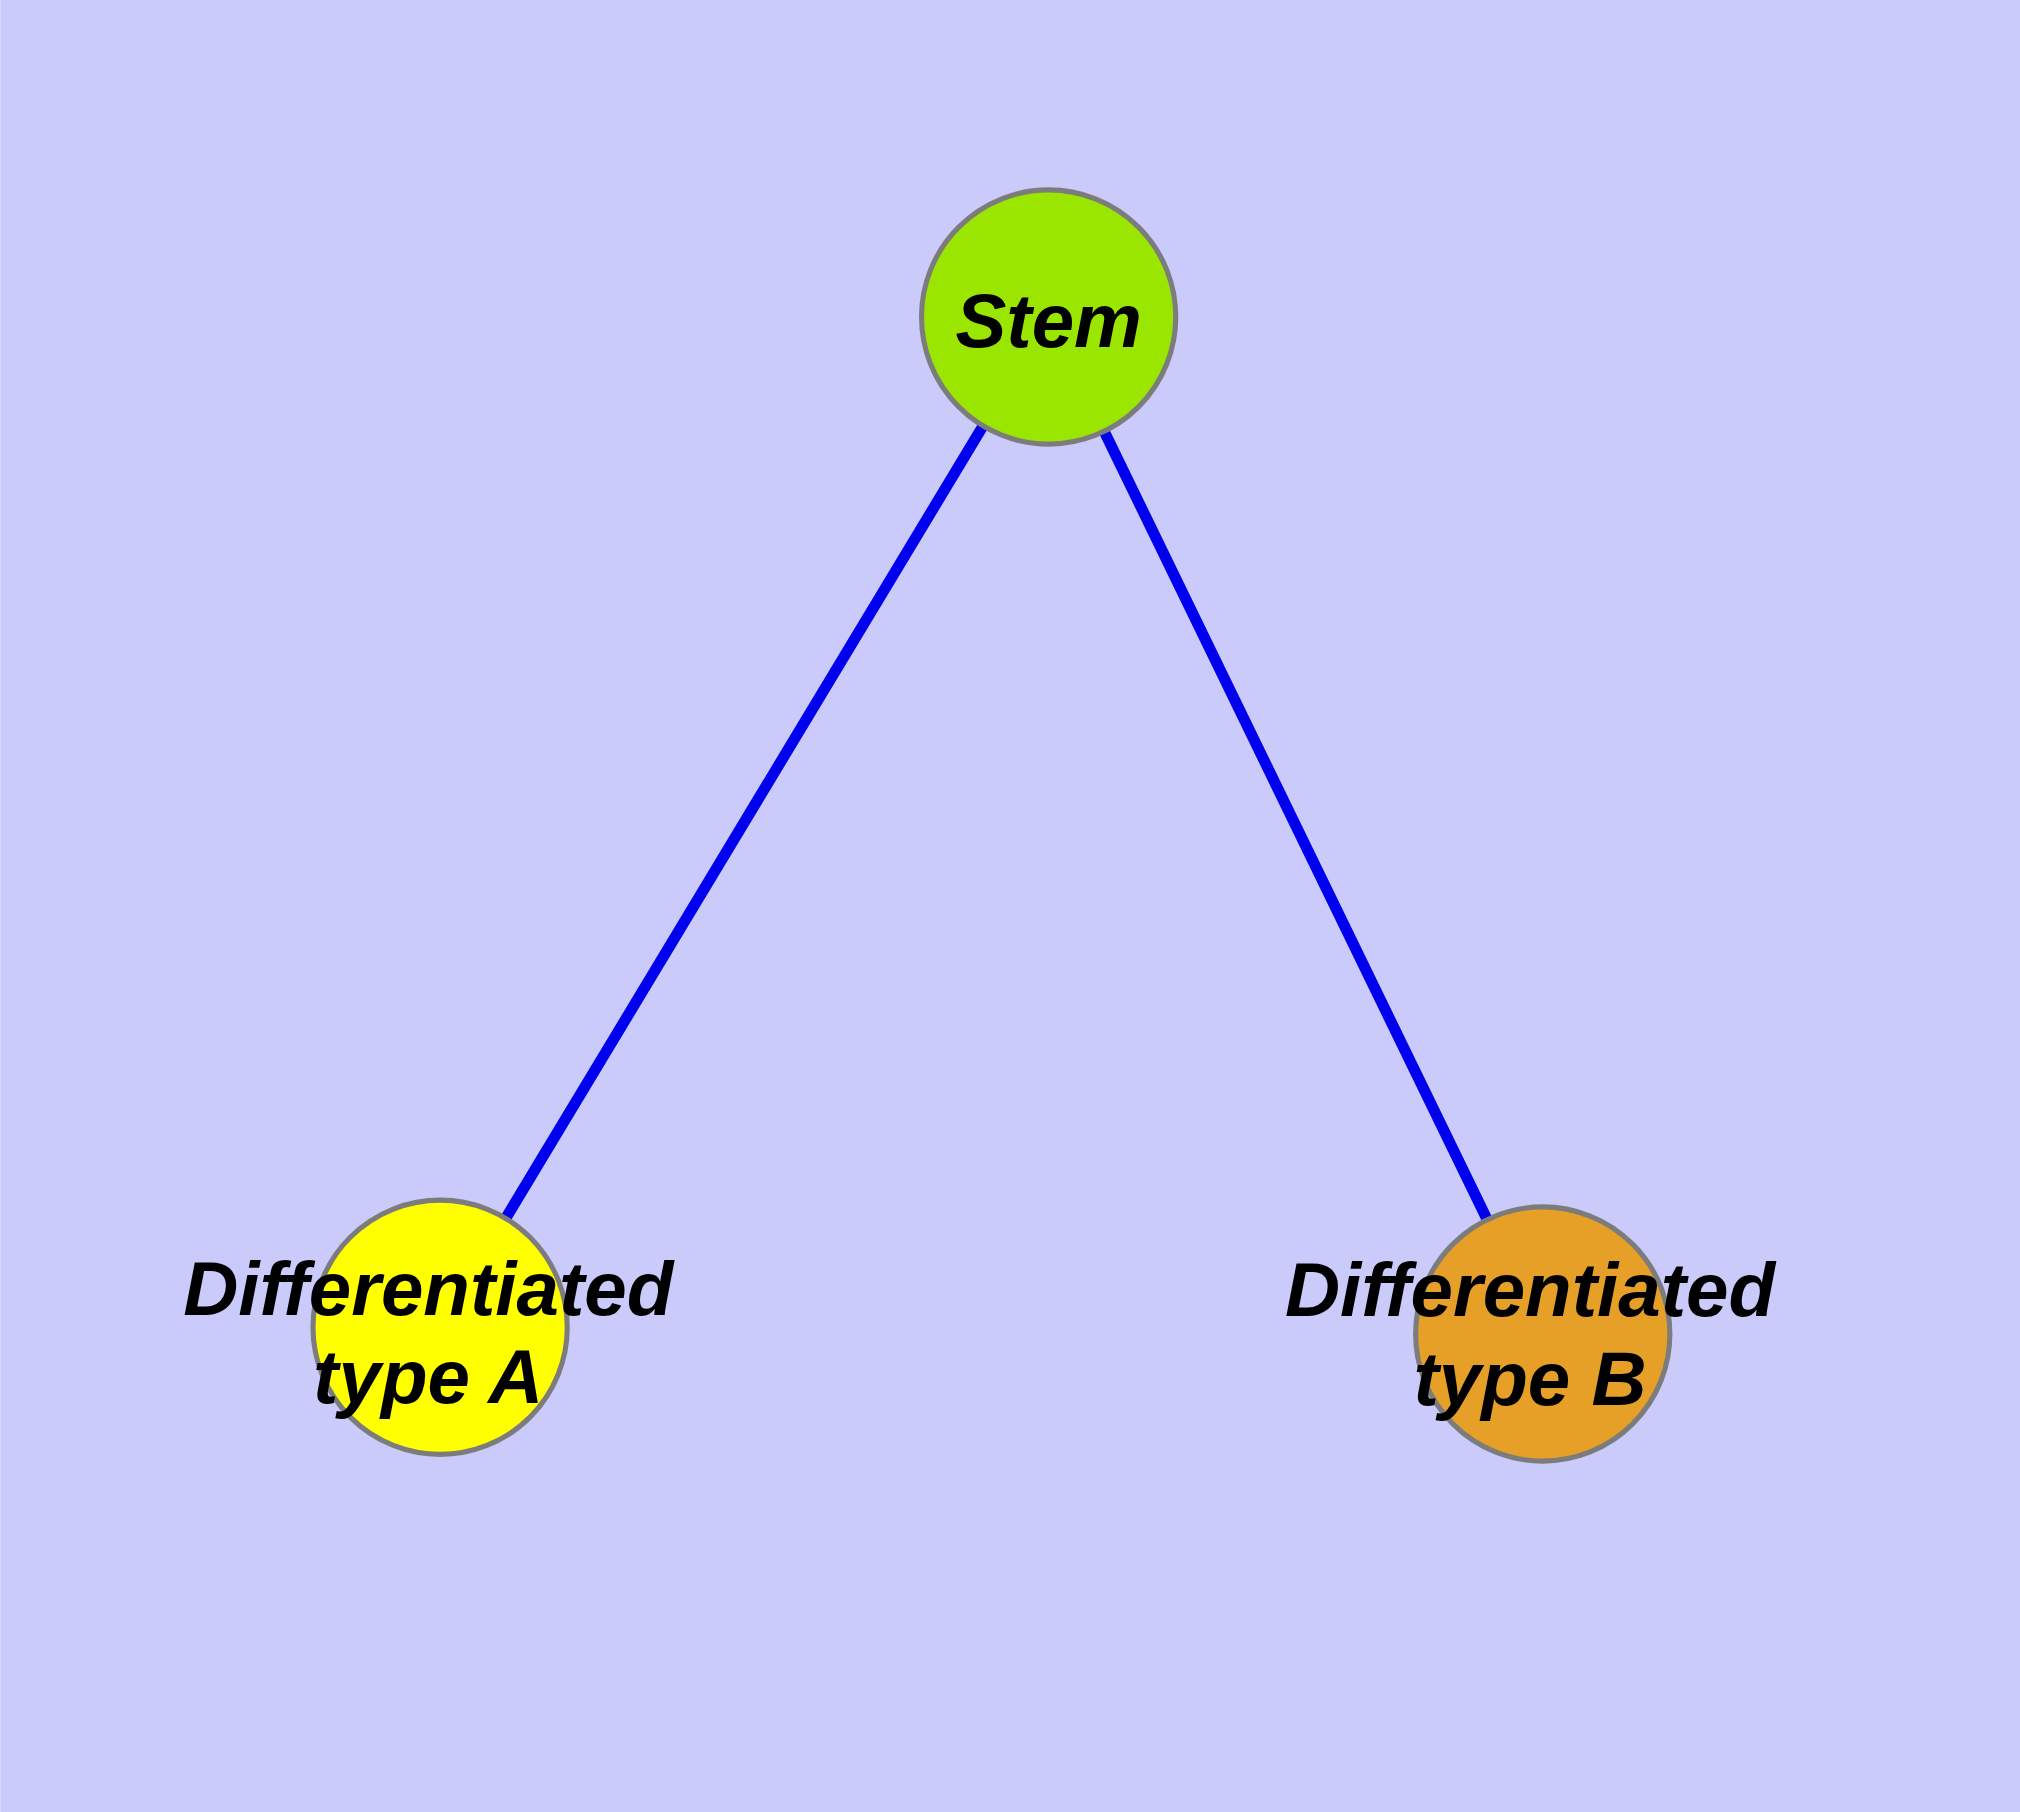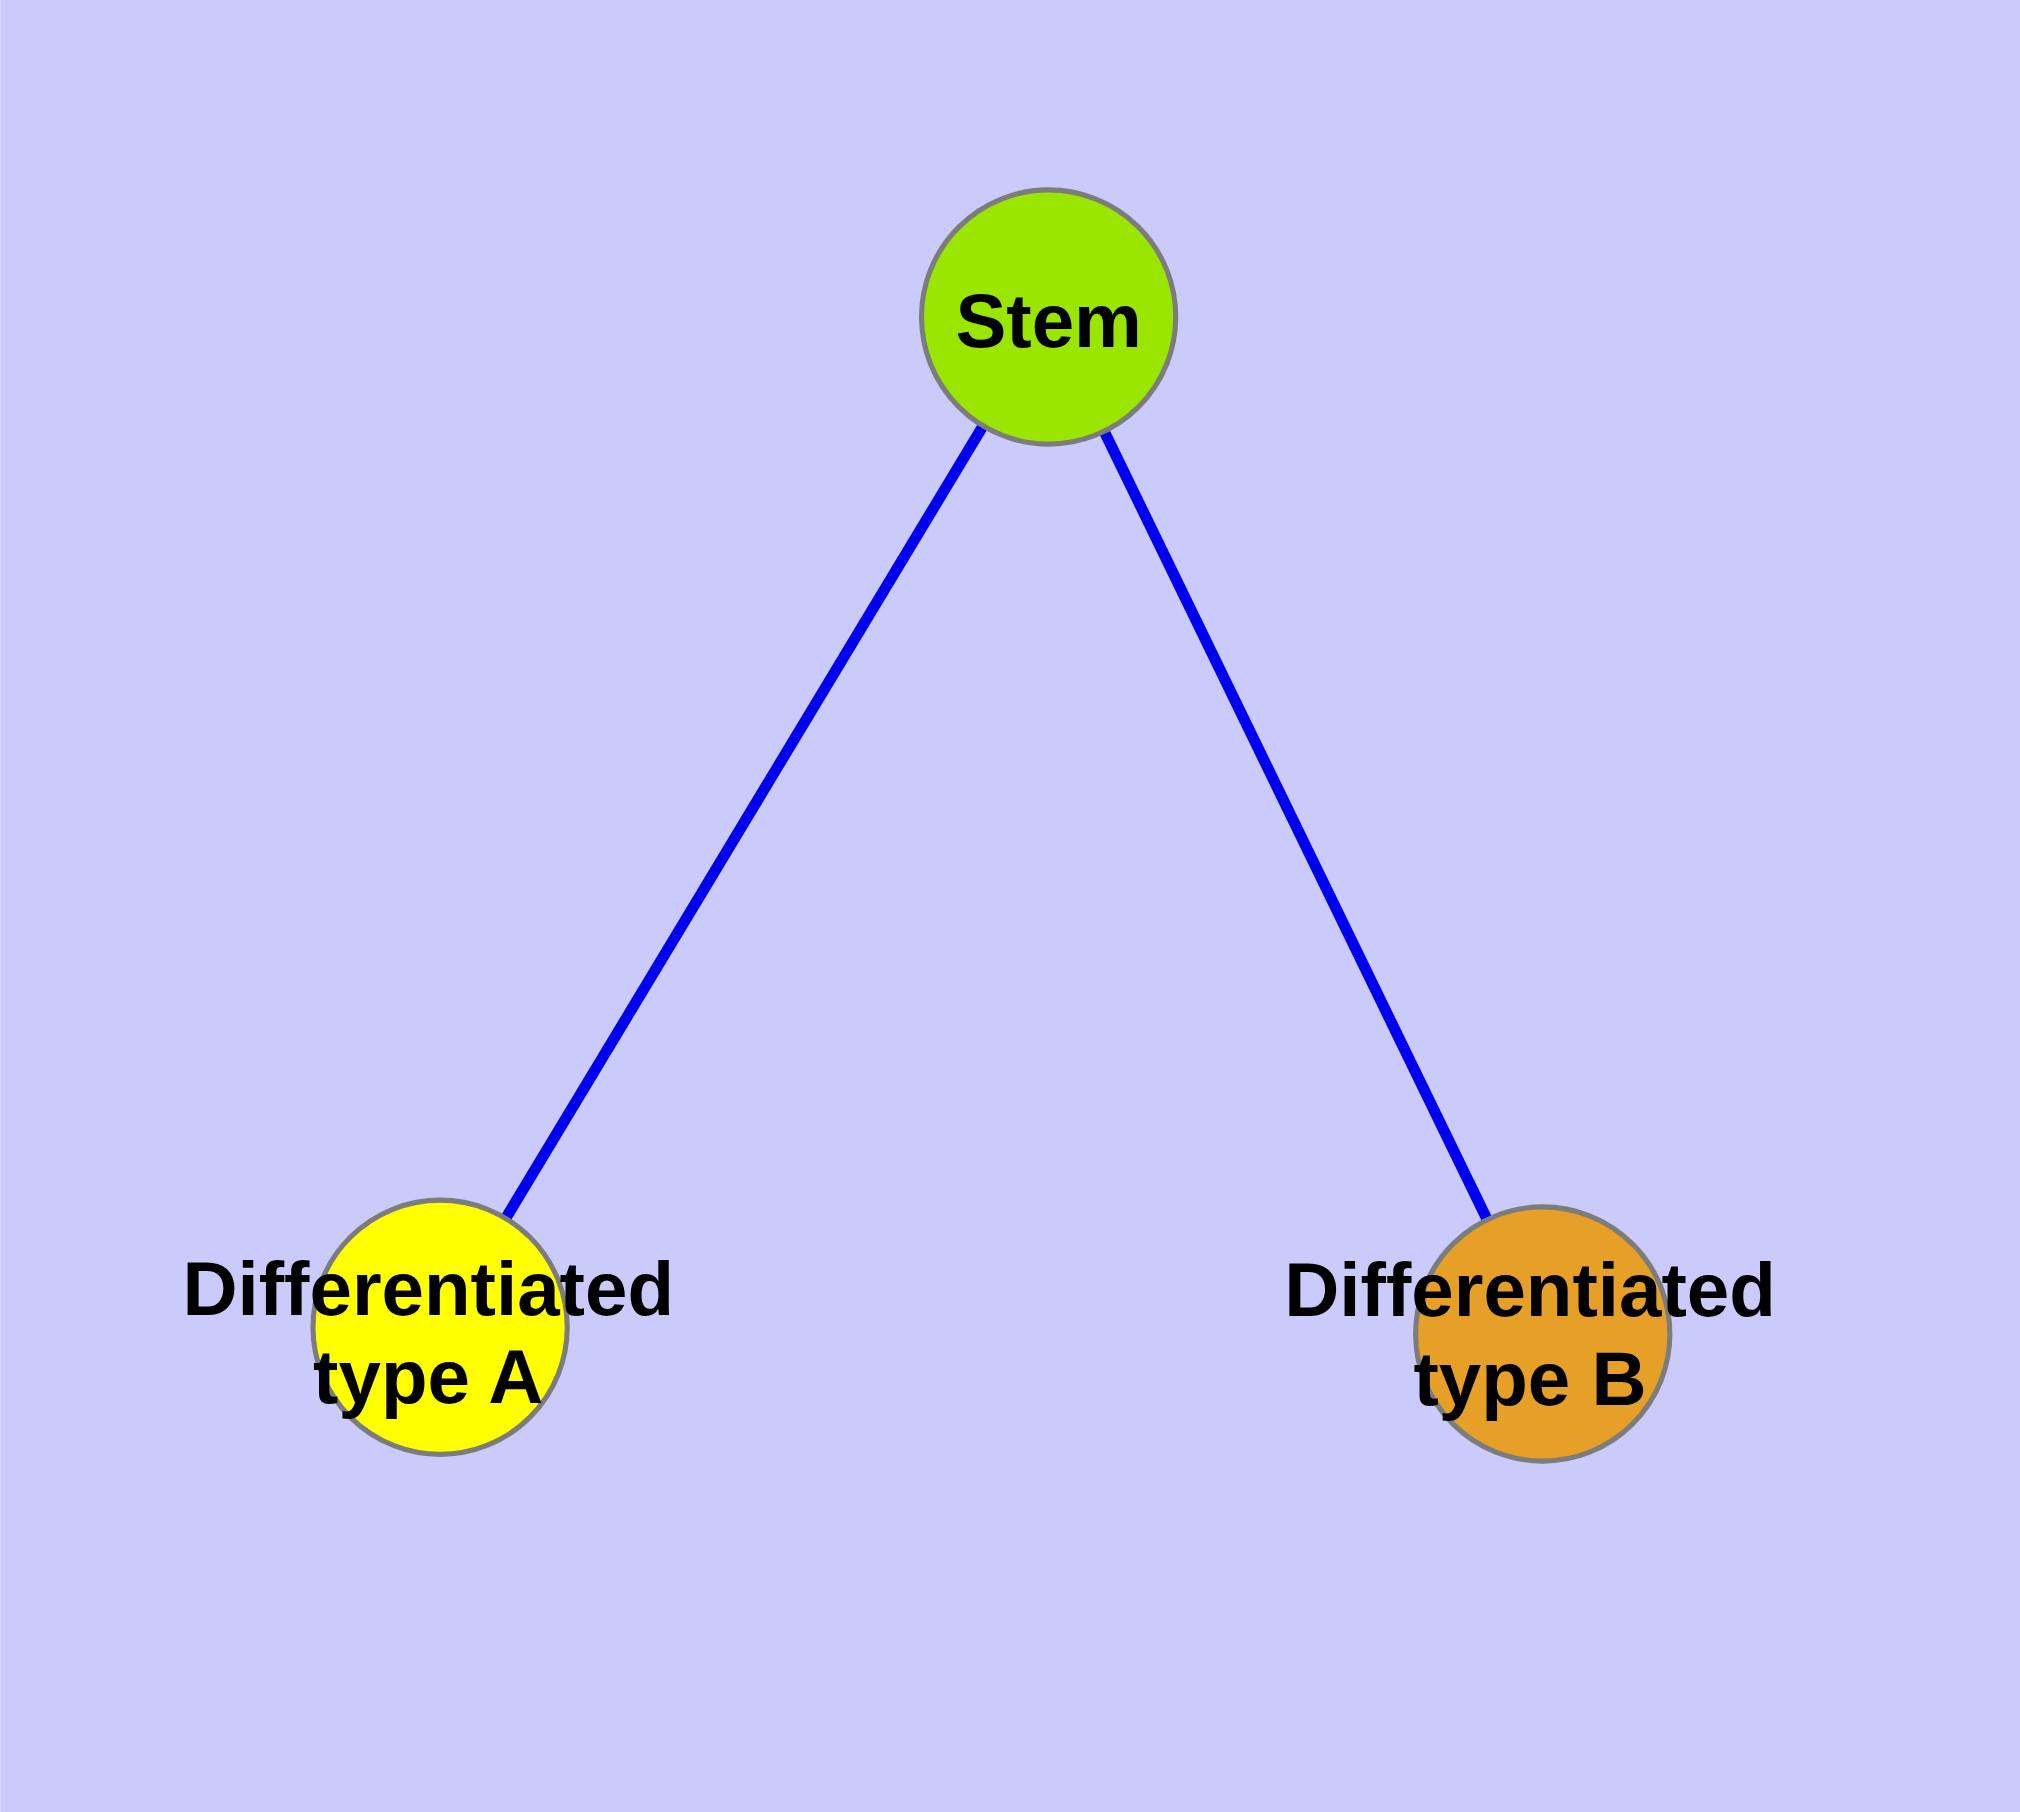--- a/index.html
+++ b/index.html
@@ -9,20 +9,21 @@
   body {
     width: 2021px;
     height: 1812px;
     overflow: hidden;
     font-family: "Liberation Sans", sans-serif;
   }
   #canvas-wrap {
     width: 2021px;
     height: 1284px;
     position: relative;
+    font-style: italic;
   }
   svg {
     display: block;
   }
   .edge-line {
     fill: none;
     stroke-width: 13;
     stroke-linecap: butt;
   }
   .node-circle {

